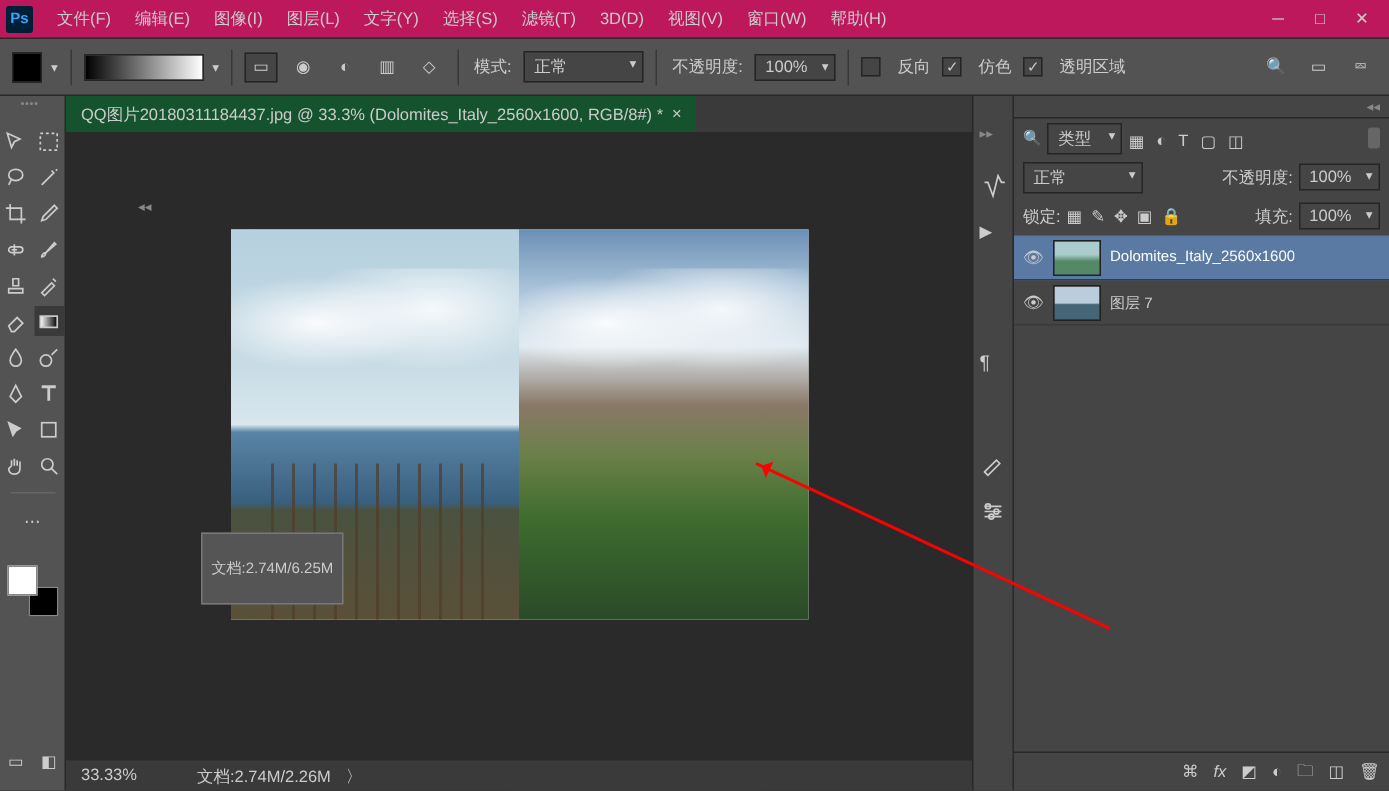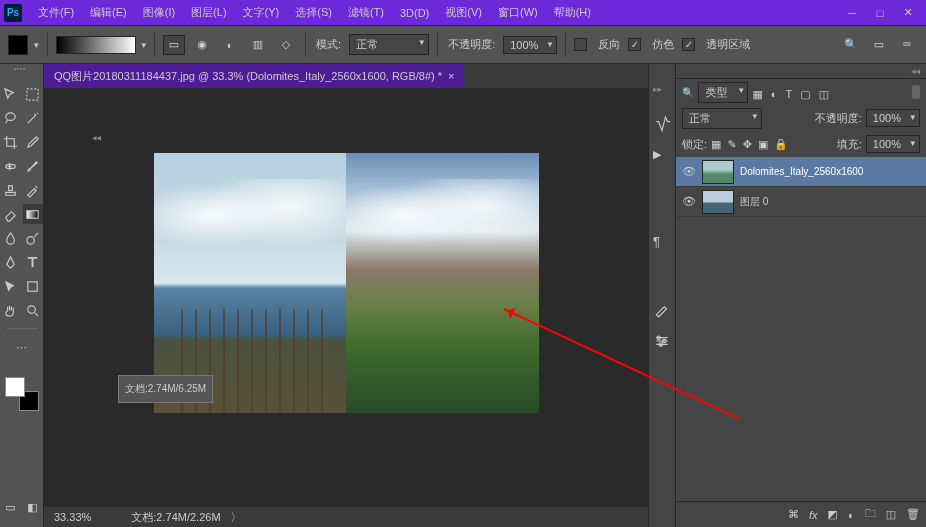--- a/index.html
+++ b/index.html
@@ -1,17 +1,17 @@
 <!DOCTYPE html>
 <html><head>
 <meta charset="utf-8">
 <style>
 *{margin:0;padding:0;box-sizing:border-box;font-family:"Microsoft YaHei",sans-serif;font-size:11px;color:#ccc;user-select:none}
 body{background:#535353;width:926px;height:527px;overflow:hidden}
-.menubar{height:26px;background:#6d28d9;display:flex;align-items:center;padding:0 4px;border-bottom:1px solid #282828}
+.menubar{height:26px;background:#be185d;display:flex;align-items:center;padding:0 4px;border-bottom:1px solid #282828}
 .ps-logo{width:18px;height:18px;background:#001e36;border-radius:2px;display:flex;align-items:center;justify-content:center;color:#31a8ff;font-weight:bold;font-size:10px;margin-right:8px}
 .menu-item{padding:0 8px;cursor:pointer}
 .menu-spacer{flex:1}
 .win-btn{width:28px;height:20px;display:flex;align-items:center;justify-content:center;cursor:pointer}
 .options-bar{height:38px;background:#535353;display:flex;align-items:center;padding:0 8px;gap:6px;border-bottom:1px solid #282828}
 .swatch{width:24px;height:20px;background:linear-gradient(90deg,#fff,#333);border:1px solid #252525}
 .swatch.solid{background:#000;width:20px}
 .grad{width:80px;height:18px;background:linear-gradient(90deg,#000,#fff);border:1px solid #252525}
 .icon-btn{width:22px;height:20px;display:flex;align-items:center;justify-content:center;border:1px solid transparent;cursor:pointer}
 .icon-btn.active{border-color:#252525;background:#454545}
@@ -27,34 +27,34 @@
 .tool-grip span{width:2px;height:2px;background:#888;border-radius:50%}
 .tool-row{display:flex;gap:0}
 .tool{width:20px;height:20px;display:flex;align-items:center;justify-content:center;cursor:pointer;margin:2px 1px;position:relative}
 .tool.sel{background:#3a3a3a}
 .tool svg{width:15px;height:15px;stroke:#ccc;fill:none;stroke-width:1.2}
 .color-sw{position:relative;width:34px;height:34px;margin-top:18px}
 .sw-fg{position:absolute;top:0;left:0;width:20px;height:20px;background:#fff;border:1px solid #888;z-index:2}
 .sw-bg{position:absolute;bottom:0;right:0;width:20px;height:20px;background:#000;border:1px solid #888}
 .doc-area{flex:1;background:#2a2a2a;display:flex;flex-direction:column;position:relative}
 .tab-bar{height:24px;background:#3a3a3a;display:flex;align-items:center}
-.doc-tab{padding:0 10px;height:100%;display:flex;align-items:center;background:#4c1d95;font-size:10px;position:relative}
+.doc-tab{padding:0 10px;height:100%;display:flex;align-items:center;background:#14532d;font-size:10px;position:relative}
 .doc-tab .x{margin-left:6px;cursor:pointer;font-size:11px}
 .tab-bar::before{content:"▸▸";position:absolute;left:48px;top:70px;color:#888;transform:rotate(180deg);font-size:9px}
 .canvas-wrap{flex:1;display:flex;align-items:center;justify-content:center;position:relative}
 .canvas{width:385px;height:260px;background:#fff;display:flex;margin-top:-30px}
 .img-half{flex:1;position:relative}
 .beach{background:linear-gradient(180deg,#b5d0df 0%,#c9dce6 35%,#d8e7ee 50%,#5984a5 52%,#3a5f7e 70%,#4a5240 72%,#5a5038 100%)}
 .mtn{background:linear-gradient(180deg,#6b8fb5 0%,#a8c2d8 15%,#dde8ee 30%,#8a7868 45%,#6a8048 58%,#3d6b2e 75%,#2a4a28 100%)}
 .clouds{position:absolute;top:10%;left:0;right:0;height:35%;background:radial-gradient(ellipse at 30% 40%,rgba(255,255,255,0.9) 0%,transparent 40%),radial-gradient(ellipse at 70% 30%,rgba(255,255,255,0.85) 0%,transparent 45%)}
 .fence{position:absolute;bottom:0;left:8%;width:84%;height:40%;background:repeating-linear-gradient(90deg,transparent 0,transparent 12px,rgba(80,60,40,0.7) 12px,rgba(80,60,40,0.7) 14px)}
 .arrow{position:absolute;top:220px;left:460px;width:260px;height:2px;background:#f00;transform:rotate(25deg);transform-origin:left}
 .arrow::before{content:"";position:absolute;left:-2px;top:-5px;border:6px solid transparent;border-right-color:#f00}
 .status{height:20px;background:#3a3a3a;display:flex;align-items:center;padding:0 10px;font-size:10px;gap:40px}
-.status-tip{position:absolute;left:74px;bottom:104px;background:#555;border:1px solid #787878;padding:6px 6px;font-size:10px}
+.status-tip{position:absolute;left:90px;bottom:104px;background:#555;border:1px solid #787878;padding:16px 6px;font-size:10px}
 .panel-strip{width:28px;background:#454545;border-left:1px solid #282828;border-right:1px solid #282828;display:flex;flex-direction:column;align-items:center;padding-top:20px;gap:14px}
 .strip-icon{width:18px;height:18px;cursor:pointer}
 .panels{width:250px;background:#454545;display:flex;flex-direction:column}
 .panel-toggle{height:14px;display:flex;justify-content:flex-end;padding-right:6px;align-items:center;font-size:9px;color:#888}
 .main-panel{flex:1;display:flex;flex-direction:column;border-top:1px solid #282828}
 .panel-tabs{height:26px;display:flex;align-items:center;background:#383838}
 .ptab{padding:0 10px;height:100%;display:flex;align-items:center;cursor:pointer}
 .ptab.active{background:#454545}
 .panel-tabs .menu{margin-left:auto;padding:0 6px;cursor:pointer}
 .panel-row{height:26px;display:flex;align-items:center;padding:0 6px;gap:4px}
@@ -354,21 +354,21 @@
         <div class="dropdown" style="min-width:44px">100%</div>
       </div>
       <div class="layer sel">
         <div class="eye">👁</div>
         <div class="thumb t1"></div>
         <div class="layer-name">Dolomites_Italy_2560x1600</div>
       </div>
       <div class="layer">
         <div class="eye">👁</div>
         <div class="thumb t2"></div>
-        <div class="layer-name">图层 0</div>
+        <div class="layer-name">图层 7</div>
       </div>
       <div class="panel-footer">
         <span>⌘</span>
         <span><i>fx</i></span>
         <span>◩</span>
         <span>◐</span>
         <span>🗀</span>
         <span>◫</span>
         <span>🗑</span>
       </div>

